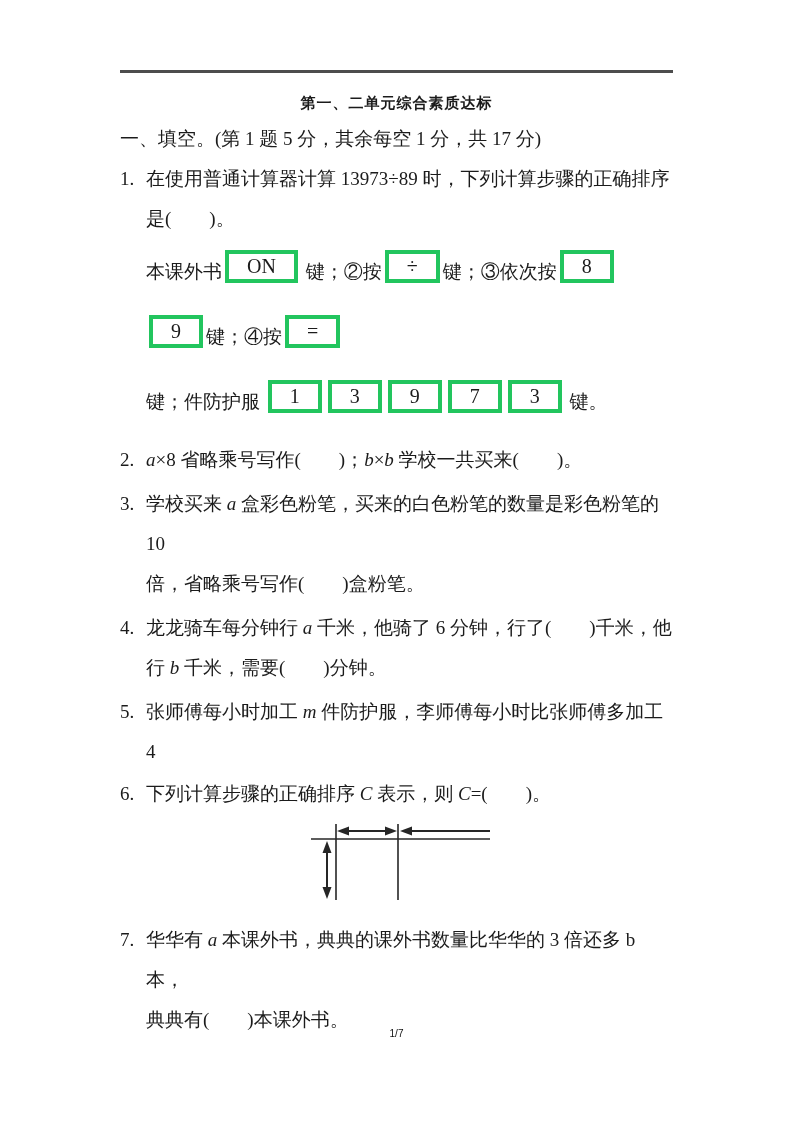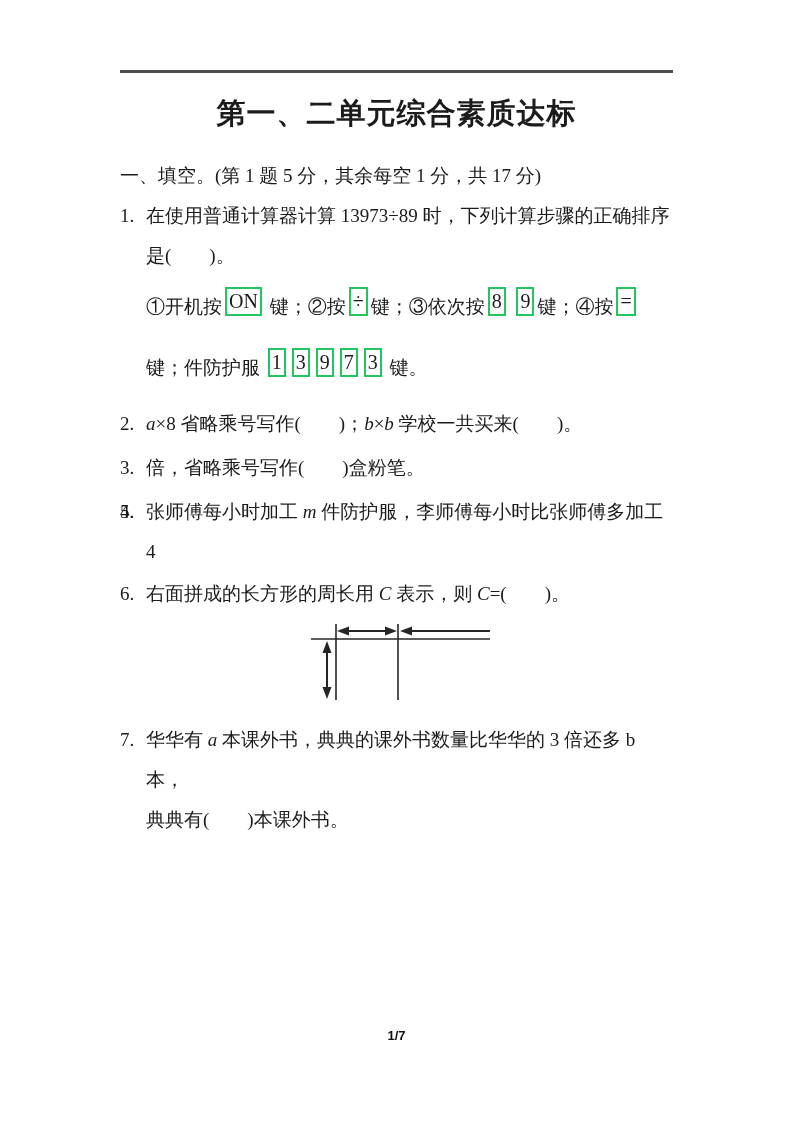--- a/index.html
+++ b/index.html
@@ -18,24 +18,24 @@
     background: #4d4d4d;
   }
   .content {
     position: absolute;
     left: 120px; top: 88px;
     width: 553px;
   }
   .title {
     font-family: "Liberation Sans", sans-serif;
     font-weight: bold;
-    font-size: 29px;
+    font-size: 15px;
     text-align: center;
     letter-spacing: 1px;
-    margin: 6px 0 22px 0;
+    margin: 6px 0 6px 0;
   }
   .section-head {
     font-size: 19px;
     line-height: 40px;
     white-space: pre-wrap;
   }
   .question {
     position: relative;
     padding-left: 26px;
     font-size: 19px;
@@ -49,87 +49,90 @@
     line-height: 40px;
     white-space: pre-wrap;
   }
   .q-line-keys {
     line-height: 60px;
     white-space: pre-wrap;
   }
   .seg-i { font-style: italic; }
   .seg-key {
     display: inline-block;
-    border: 2px solid #22c55e;
-    padding: 0 2px;
+    border: 4px solid #22c55e;
+    padding: 0 18px;
     line-height: 25px;
     margin: 16px 3px;
     transform: translateY(-5px);
     background: #ffffff;
     font-size: 20px;
   }
   .q1 { margin-bottom: 6px; }
   .q2, .q3, .q4 { margin-bottom: 4px; }
   .q5 { margin-bottom: 2px; }
   .figure-wrap {
     margin: 8px 0 10px 160px;
     width: 190px; height: 88px;
   }
   .footer {
     position: absolute;
     left: 0; right: 0;
     top: 1028px;
     text-align: center;
     font-family: "Liberation Sans", sans-serif;
-    font-weight: bold;
-    font-size: 13px;
+    font-weight: normal;
+    font-size: 10px;
     color: #111;
   }
 </style>
 </head>
 <body>
 
 <div class="top-rule"></div>
 
 <div class="content">
 
   <div class="title">第一、二单元综合素质达标</div>
 
   <div class="section-head">一、填空。(第 1 题 5 分，其余每空 1 分，共 17 分)</div>
 
   <div class="question q1">
     <span class="q-num">1.</span>
     <div class="q-line"><span>在使用普通计算器计算 13973÷89 时，下列计算步骤的正确排序</span></div>
     <div class="q-line"><span>是(　　)。</span></div>
-    <div class="q-line-keys"><span>①开机按</span><span class="seg-key">ON</span><span> 键；②按</span><span class="seg-key">÷</span><span>键；③依次按</span><span class="seg-key">8</span><span> </span><span class="seg-key">9</span><span>键；④按</span><span class="seg-key">=</span></div>
+    <div class="q-line-keys"><span>本课外书</span><span class="seg-key">ON</span><span> 键；②按</span><span class="seg-key">÷</span><span>键；③依次按</span><span class="seg-key">8</span><span> </span><span class="seg-key">9</span><span>键；④按</span><span class="seg-key">=</span></div>
     <div class="q-line-keys"><span>键；件防护服 </span><span class="seg-key">1</span><span class="seg-key">3</span><span class="seg-key">9</span><span class="seg-key">7</span><span class="seg-key">3</span><span> 键。</span></div>
   </div>
 
   <div class="question q2">
     <span class="q-num">2.</span>
     <div class="q-line"><span class="seg-i">a</span><span>×8 省略乘号写作(　　)；</span><span class="seg-i">b</span><span>×</span><span class="seg-i">b</span><span> 学校一共买来(　　)。</span></div>
   </div>
 
   <div class="question q3">
     <span class="q-num">3.</span>
+    <div class="q-line"><span>学校买来 </span><span class="seg-i">a</span><span> 盒彩色粉笔，买来的白色粉笔的数量是彩色粉笔的 10</span></div>
     <div class="q-line"><span>倍，省略乘号写作(　　)盒粉笔。</span></div>
   </div>
 
   <div class="question q4">
     <span class="q-num">4.</span>
+    <div class="q-line"><span>龙龙骑车每分钟行 </span><span class="seg-i">a</span><span> 千米，他骑了 6 分钟，行了(　　)千米，他</span></div>
+    <div class="q-line"><span>行 </span><span class="seg-i">b</span><span> 千米，需要(　　)分钟。</span></div>
   </div>
 
   <div class="question q5">
     <span class="q-num">5.</span>
     <div class="q-line"><span>张师傅每小时加工 </span><span class="seg-i">m</span><span> 件防护服，李师傅每小时比张师傅多加工 4</span></div>
   </div>
 
   <div class="question q6">
     <span class="q-num">6.</span>
-    <div class="q-line"><span>右面拼成的长方形的周长用 </span><span class="seg-i">C</span><span> 表示，则 </span><span class="seg-i">C</span><span>=(　　)。</span></div>
+    <div class="q-line"><span>下列计算步骤的正确排序 </span><span class="seg-i">C</span><span> 表示，则 </span><span class="seg-i">C</span><span>=(　　)。</span></div>
     <div class="figure-wrap">
       <svg width="190" height="88" viewBox="0 0 190 88">
 
         <line x1="5" y1="17" x2="184" y2="17" stroke="#262626" stroke-width="1.6"></line>
 
         <line x1="30" y1="2" x2="30" y2="78" stroke="#262626" stroke-width="1.6"></line>
 
         <line x1="92" y1="2" x2="92" y2="78" stroke="#262626" stroke-width="1.6"></line>
 
         <g>

